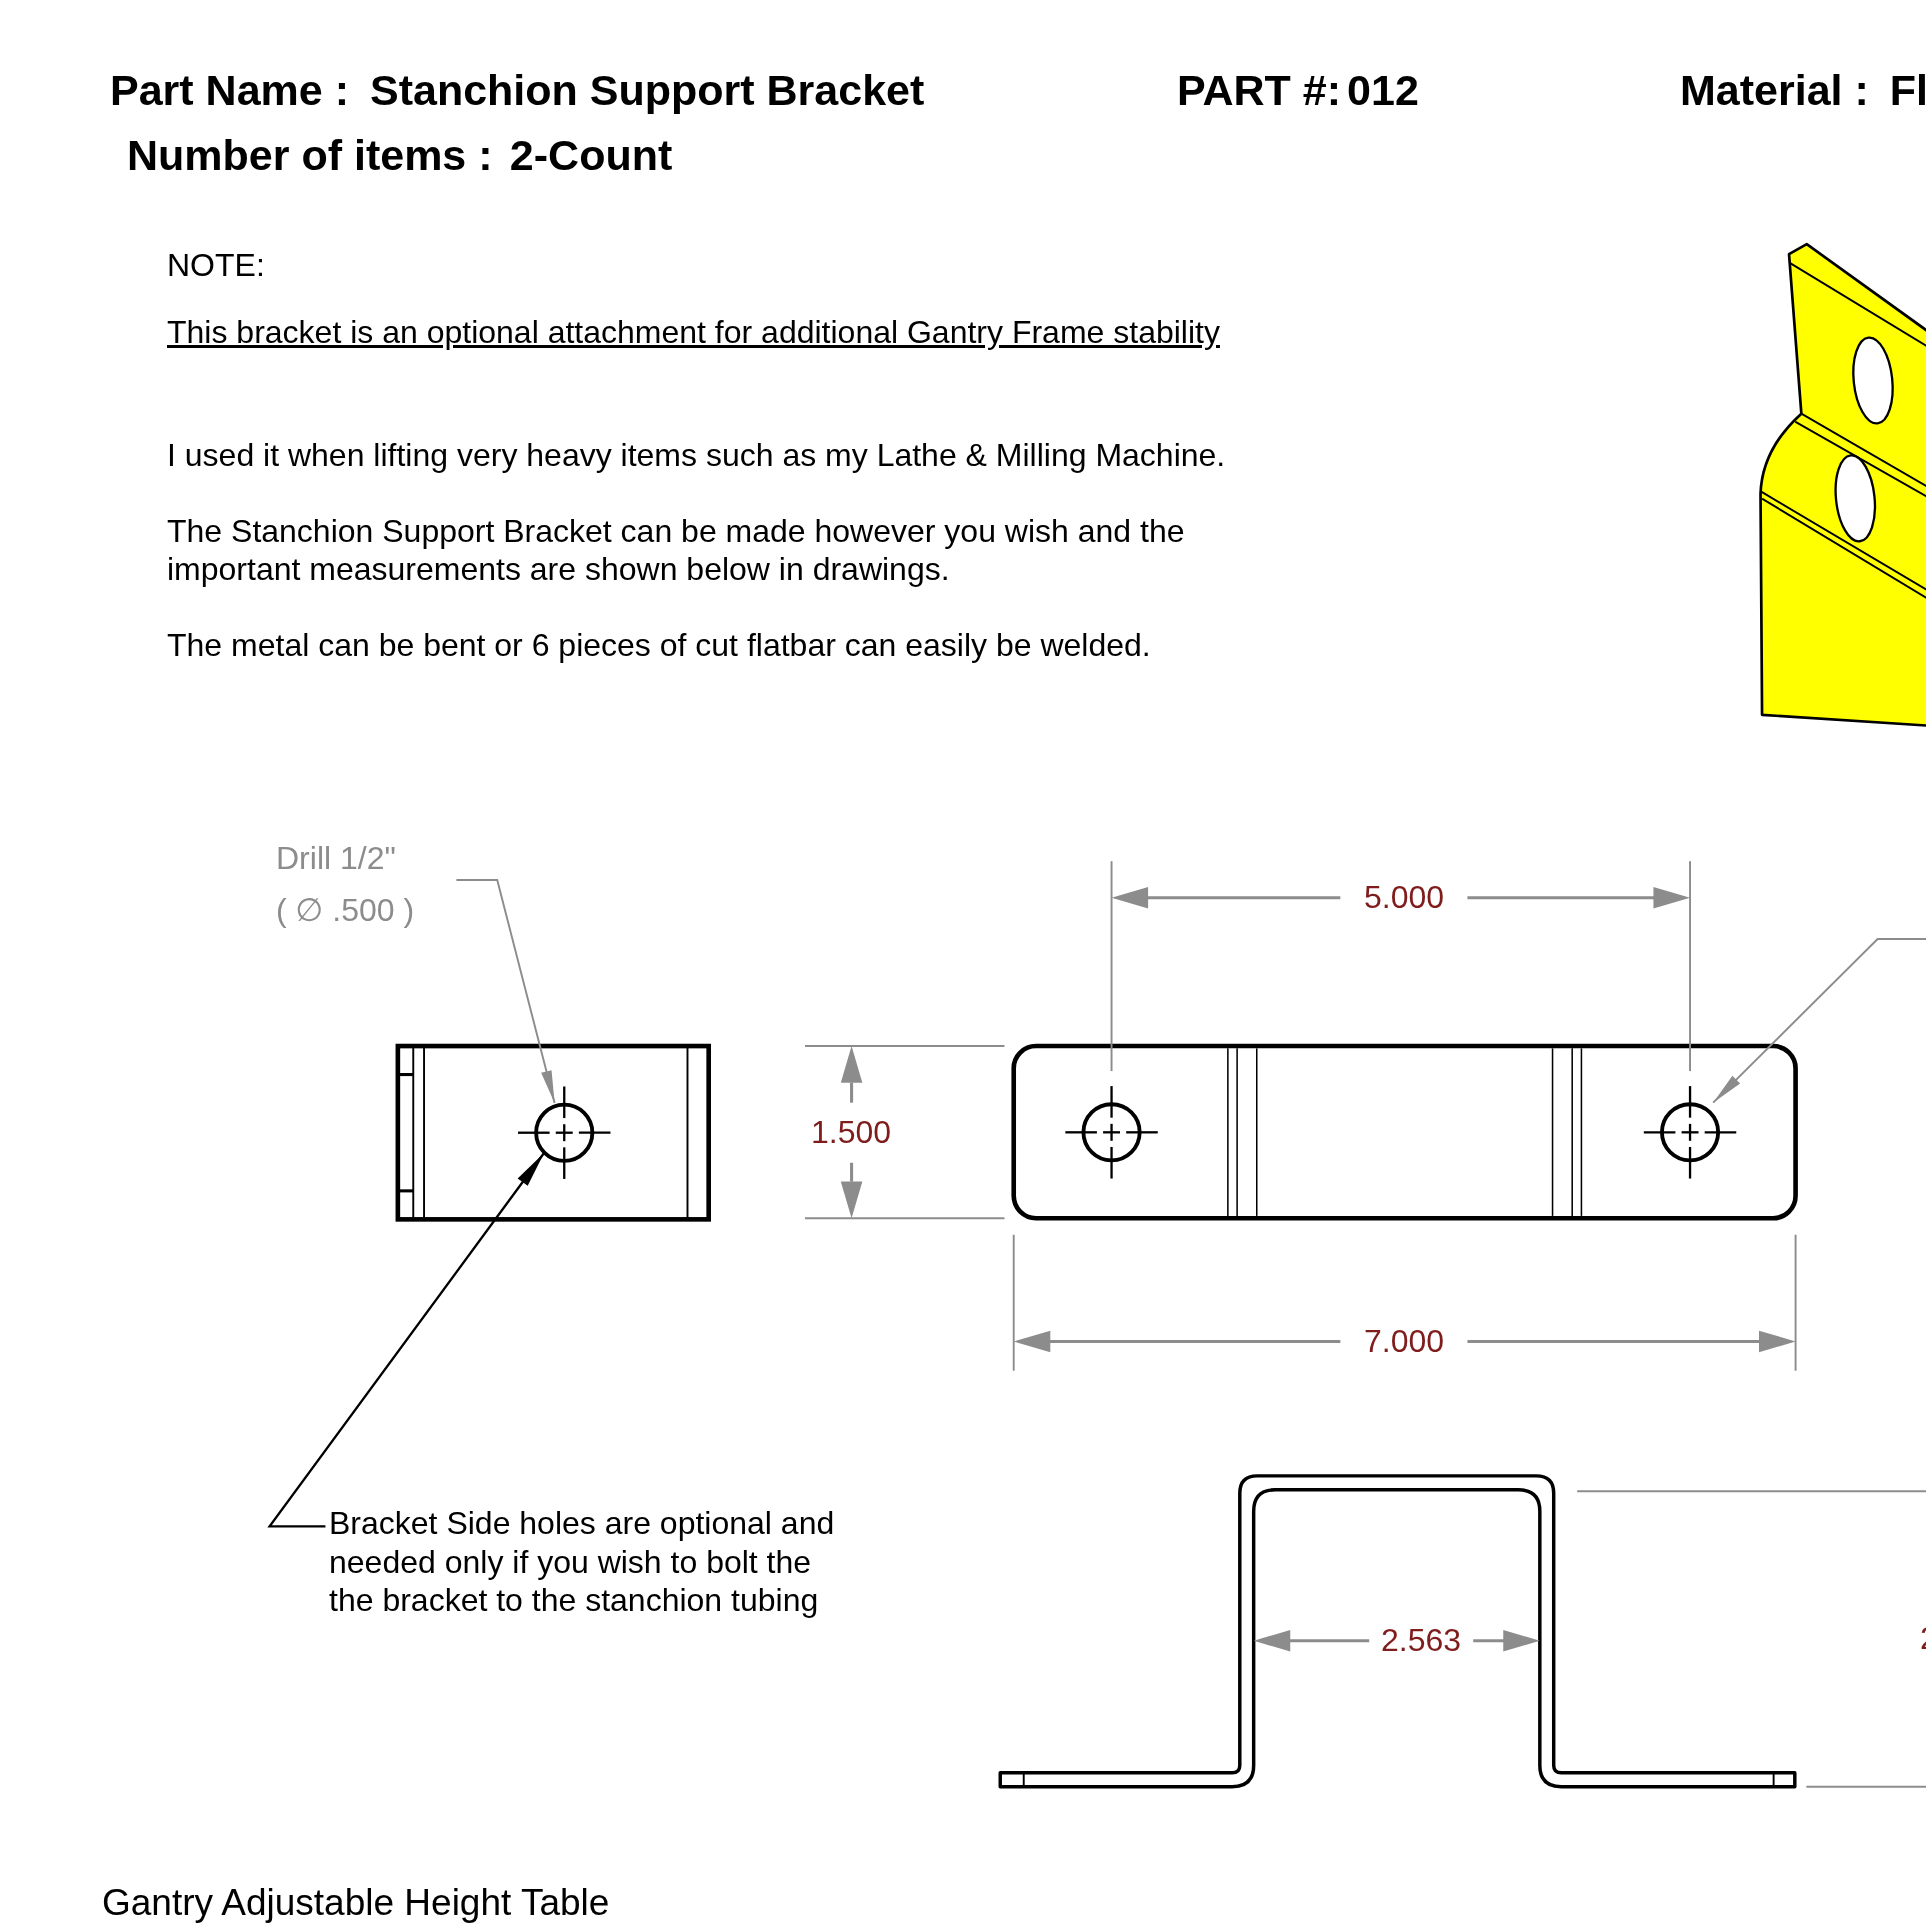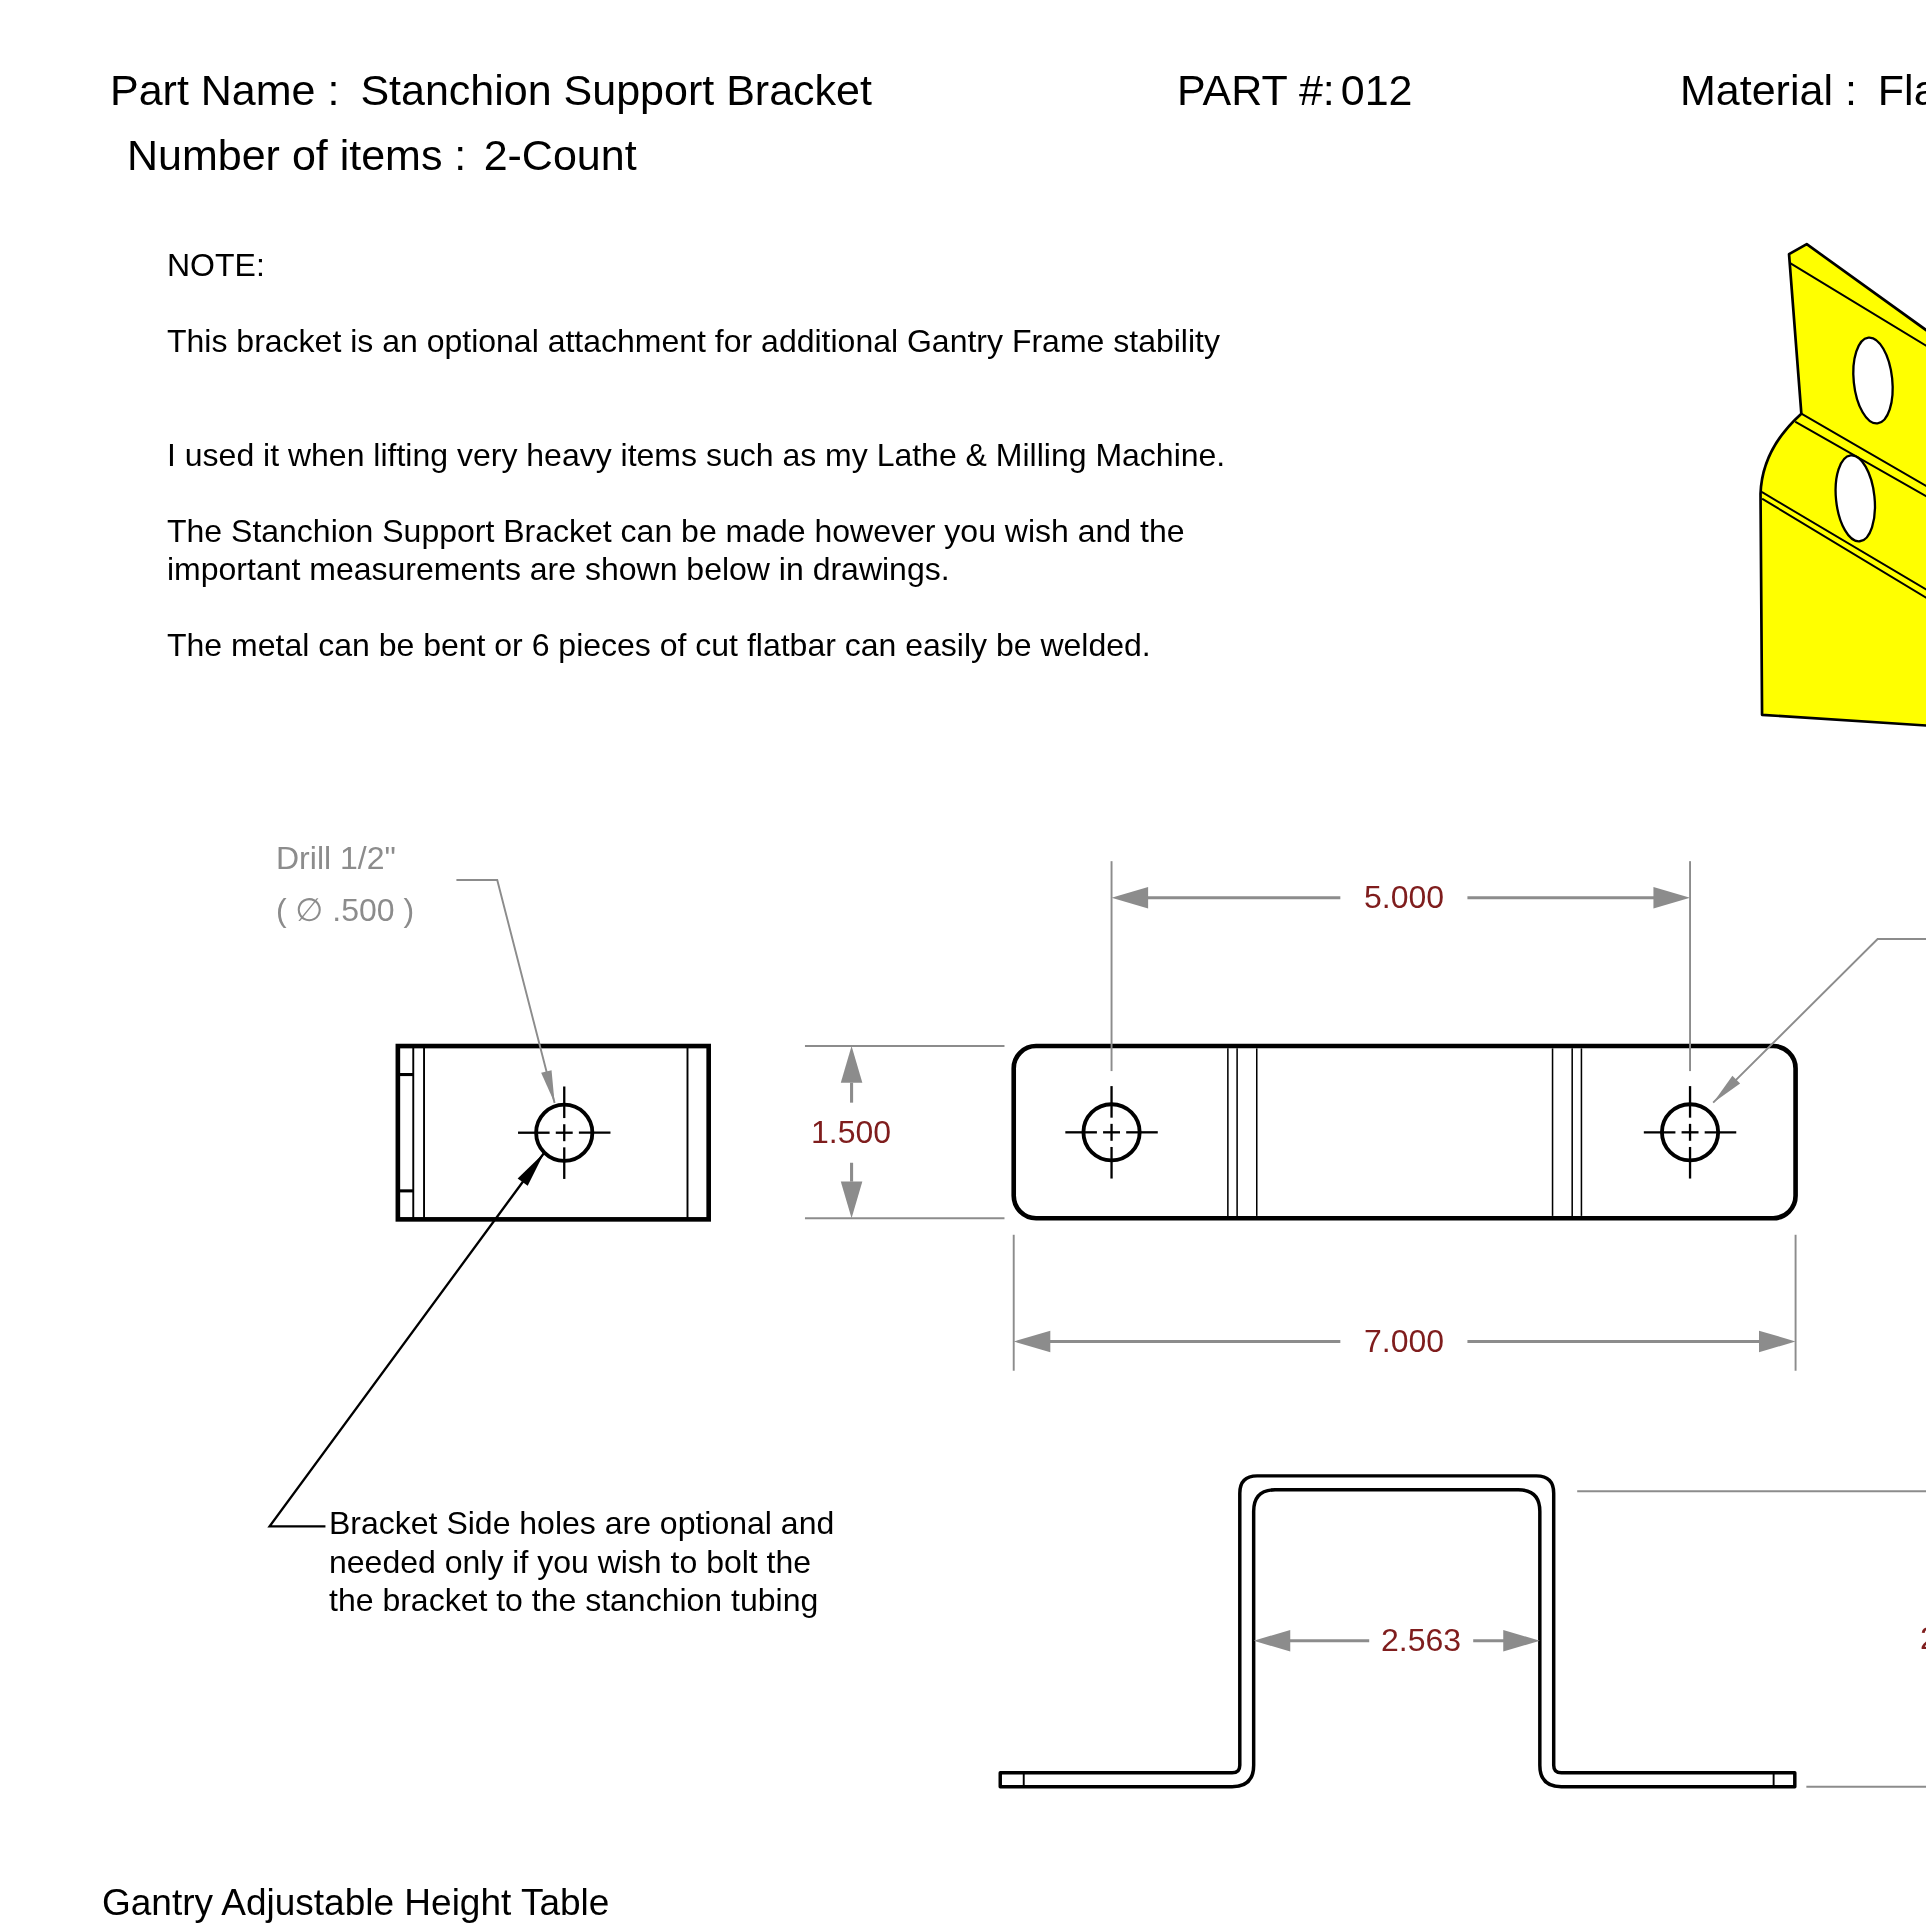--- a/index.html
+++ b/index.html
@@ -5,21 +5,21 @@
   html,body{margin:0;padding:0;background:#ffffff;}
   #sheet{
     position:relative;
     width:2542px;height:1965px;
     background:#ffffff;
     font-family:"Liberation Sans","DejaVu Sans",sans-serif;
     color:#000;
     overflow:hidden;
   }
   .abs{position:absolute;white-space:nowrap;}
-  .hdr{font-size:43px;}
+  .hdr{font-size:43px;font-weight:bold;}
   .hdr .lbl{margin-right:21px;}
   .body-txt{font-size:32px;}
   .gray-txt{color:#8C8C8C;}
   .dim-txt{
     position:absolute;font-size:32px;color:#7f1d1d;
     transform:translate(-50%,-50%);white-space:nowrap;
   }
   .footer-txt{font-size:37px;margin-top:31px;}
   svg{position:absolute;left:0;top:0;}
 </style>
@@ -35,21 +35,21 @@
     <span style="margin-right:6px;">PART #:</span><span>012</span>
   </div>
   <div class="abs hdr" style="left:1680px;top:66px;">
     <span class="lbl">Material :</span><span>Flatbar Steel  (1.5" x 1/8" Thick)</span>
   </div>
   <div class="abs hdr" style="left:110px;top:131px;">
     <span style="margin-right:17.3px;margin-left:17px;">Number of items :</span><span>2-Count</span>
   </div>
 
   <div class="abs body-txt" style="left:167px;top:247px;">NOTE:</div>
-  <div class="abs body-txt" style="left:167px;top:323px;">This bracket is an optional attachment for additional Gantry Frame stability</div>
+  <div class="abs body-txt" style="left:167px;top:314px;text-decoration:underline;">This bracket is an optional attachment for additional Gantry Frame stability</div>
   <div class="abs body-txt" style="left:167px;top:437px;">I used it when lifting very heavy items such as my Lathe &amp; Milling Machine.</div>
   <div class="abs body-txt" style="left:167px;top:513px;">The Stanchion Support Bracket can be made however you wish and the</div>
   <div class="abs body-txt" style="left:167px;top:551px;">important measurements are shown below in drawings.</div>
   <div class="abs body-txt" style="left:167px;top:627px;">The metal can be bent or 6 pieces of cut flatbar can easily be welded.</div>
 
   <svg width="2542" height="1965" viewBox="0 0 6600 5100">
 
     <g transform="translate(4545,625)">
       <path d="M 100,34 L 146,8 L 560,306 Q 598,330 594,374 L 590,690 Q 588,734 615,760
            L 662,944 Q 676,976 700,962 L 1180,790 L 1224,778 L 1545,816

